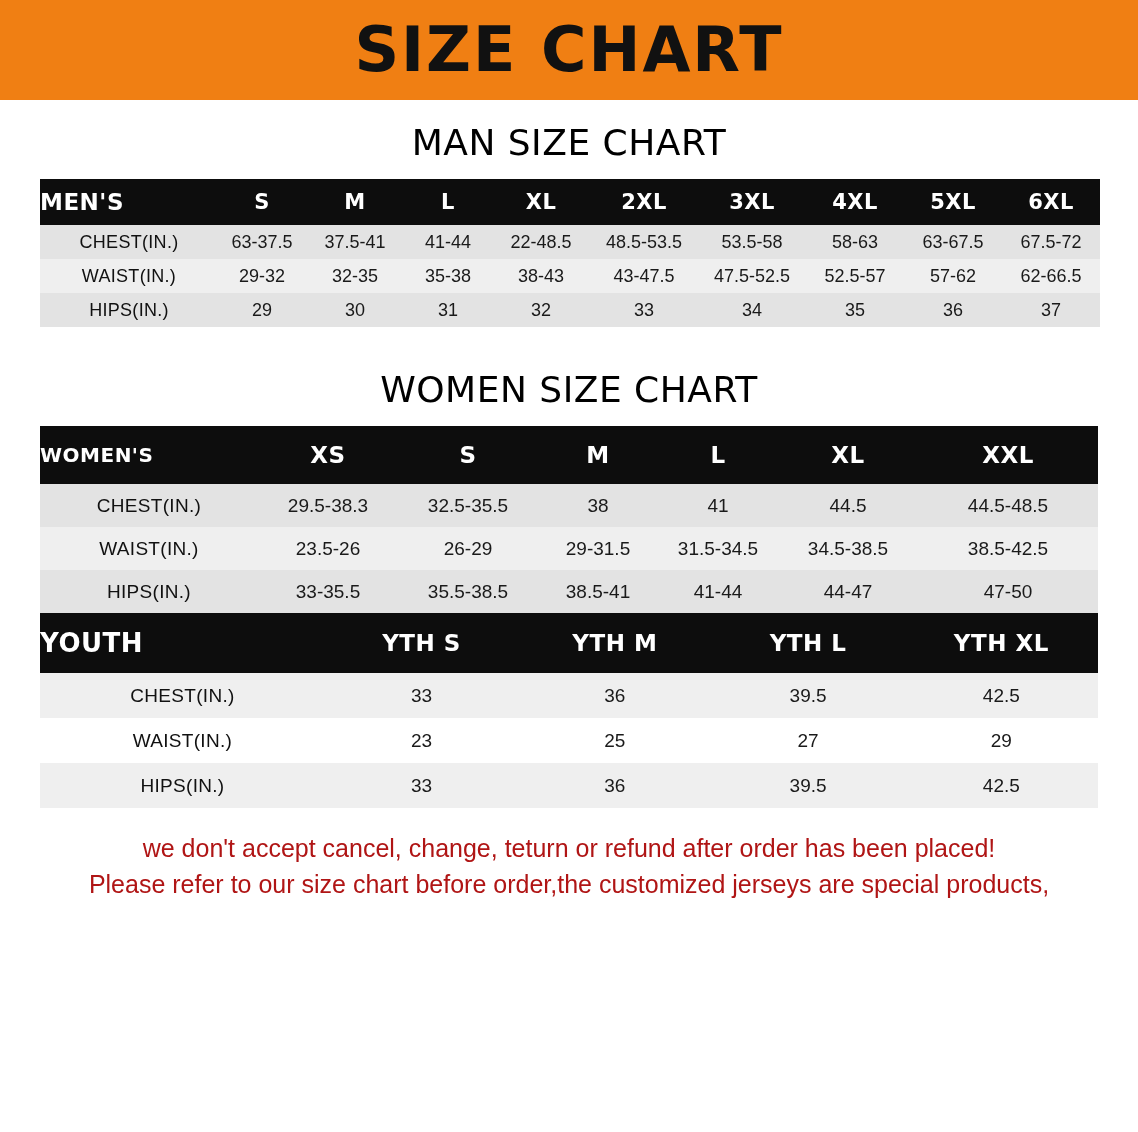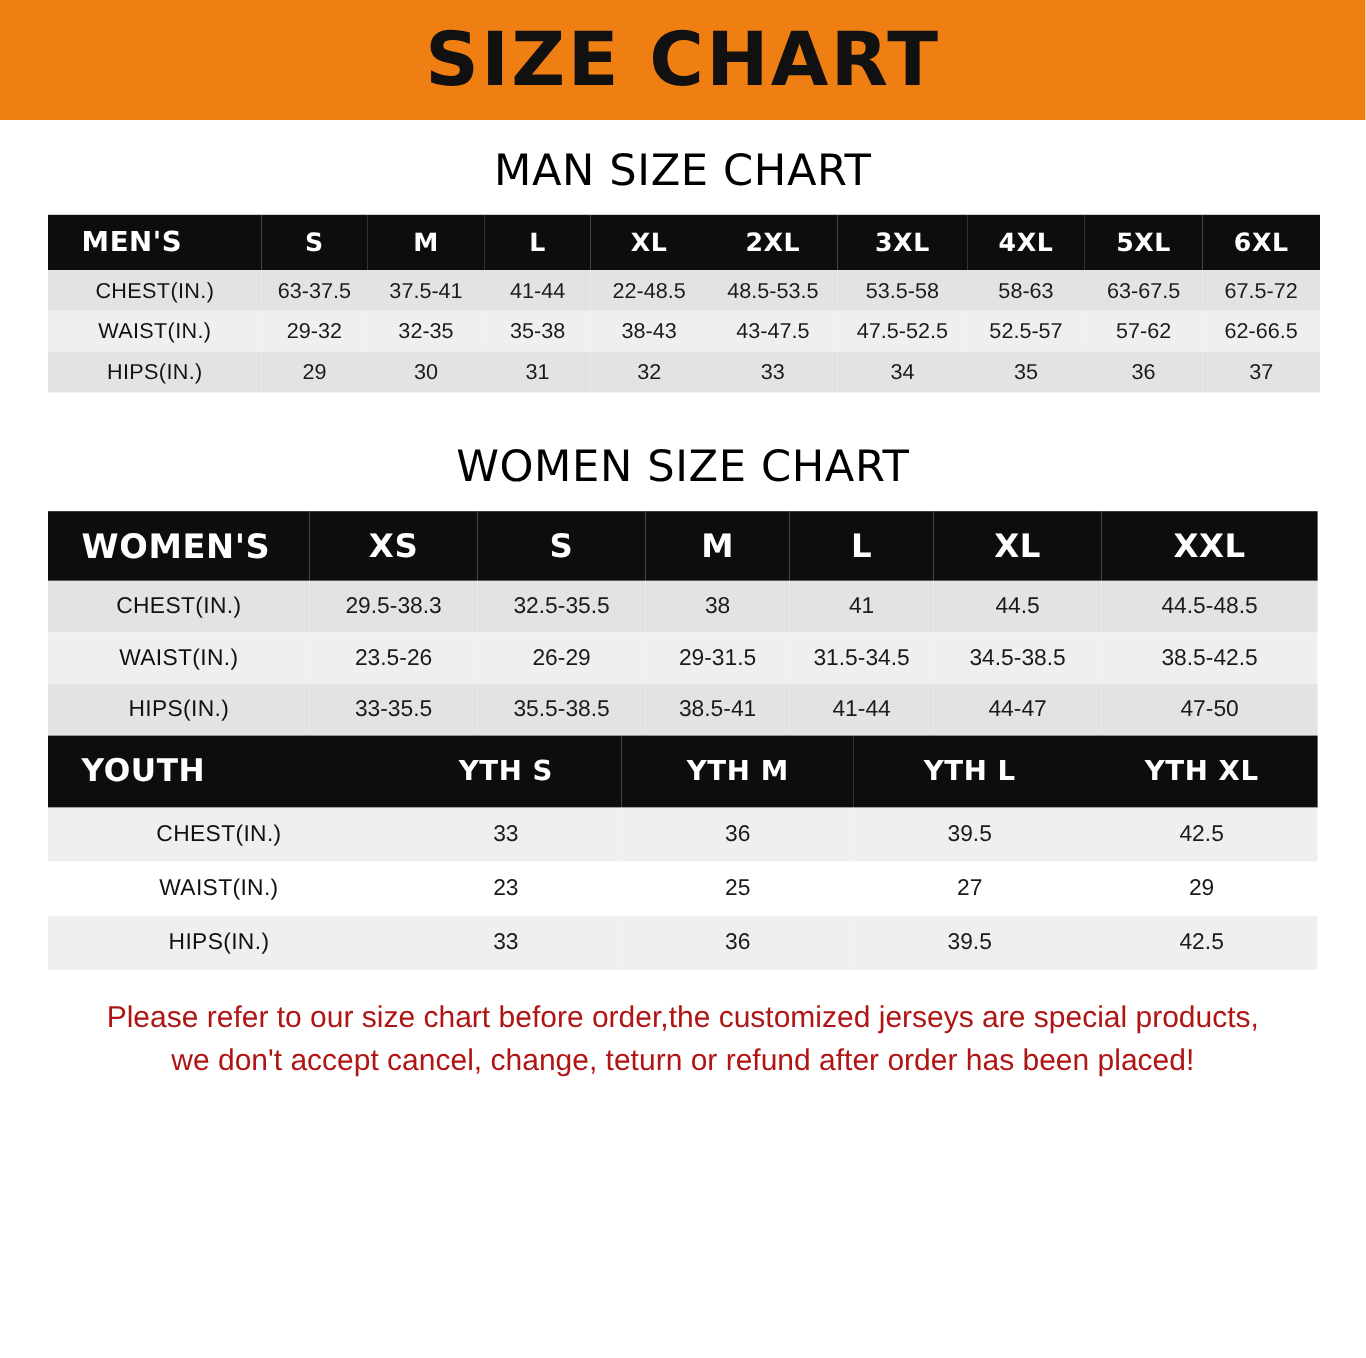--- a/index.html
+++ b/index.html
@@ -64,42 +64,42 @@
   thead th {
     background: #0d0d0d;
     color: #ffffff;
     font-family: "DejaVu Sans", sans-serif;
     font-weight: bold;
     font-size: 21px;
     letter-spacing: 0.5px;
   }
   thead th.rowhead {
     text-align: left;
-    padding-left: 28px;
+    padding-left: 0;
     font-size: 23px;
   }
   tbody td {
     font-family: "Liberation Sans", sans-serif;
     font-size: 18px;
     color: #1a1a1a;
     text-align: center;
   }
   tbody td.rowlabel {
     text-align: center;
     color: #111;
     letter-spacing: 0.3px;
   }
   
   .tbl-men thead th  { height: 44px; }
   .tbl-men tbody tr  { height: 34px; }
   .tbl-men tbody tr:nth-child(odd)  td { background: #e3e3e3; }
   .tbl-men tbody tr:nth-child(even) td { background: #efefef; }
 
-  .tbl-women thead th { height: 56px; font-size: 27px; }
-  .tbl-women thead th.rowhead { font-size: 28px; }
+  .tbl-women thead th { height: 56px; font-size: 23px; }
+  .tbl-women thead th.rowhead { font-size: 20px; }
   .tbl-women tbody tr { height: 43px; }
   .tbl-women tbody tr:nth-child(odd)  td { background: #e3e3e3; }
   .tbl-women tbody tr:nth-child(even) td { background: #efefef; }
   .tbl-women tbody td { font-size: 19px; }
 
   .tbl-youth thead th { height: 58px; font-size: 23px; }
   .tbl-youth thead th.rowhead { font-size: 26px; }
   .tbl-youth tbody tr { height: 45px; }
   .tbl-youth tbody tr:nth-child(odd)  td { background: #efefef; }
   .tbl-youth tbody tr:nth-child(even) td { background: #ffffff; }
@@ -286,17 +286,17 @@
           <td>36</td>
           <td>39.5</td>
           <td>42.5</td>
         </tr>
       </tbody>
     </table>
 
   </div>
 
   <div class="note">
+    <span>we don't accept cancel, change, teturn or refund after order has been placed!</span>
     <span>Please refer to our size chart before order,the customized jerseys are special products,</span>
-    <span>we don't accept cancel, change, teturn or refund after order has been placed!</span>
   </div>
 
 </div>
 
 </body></html>

